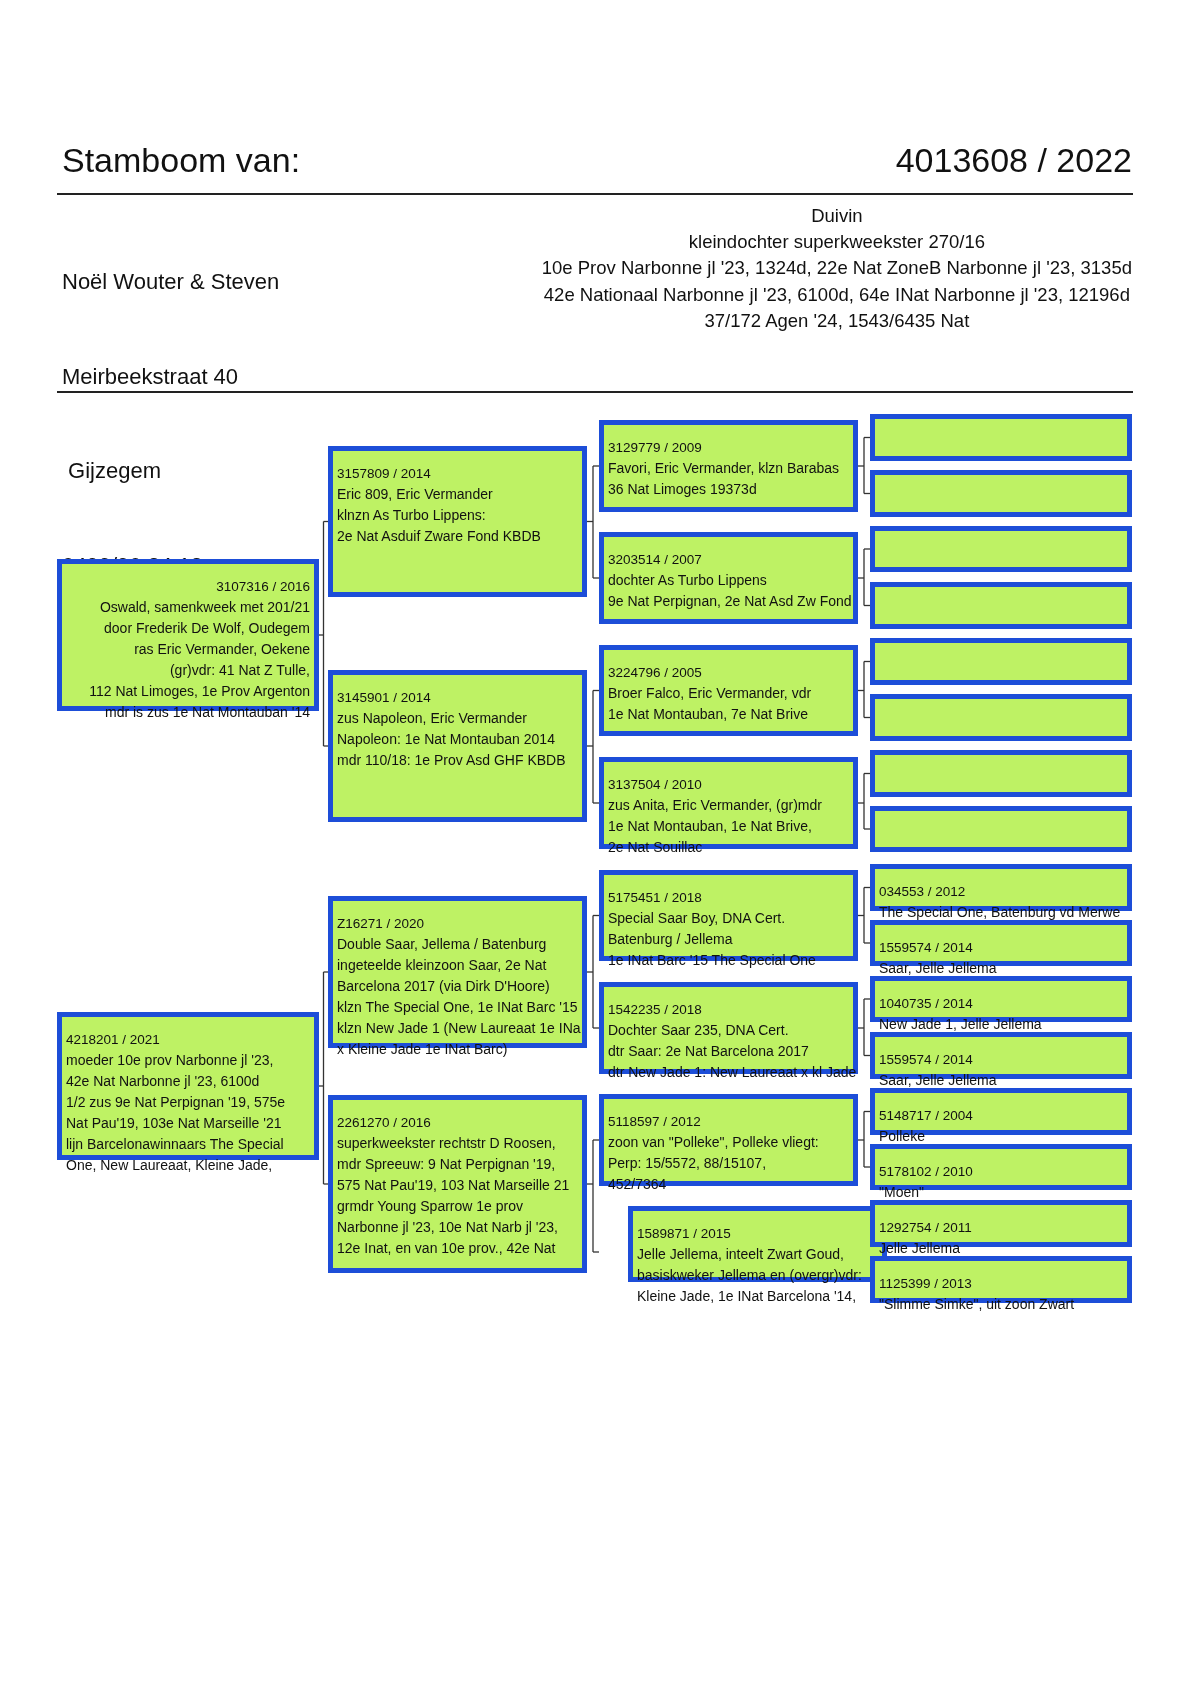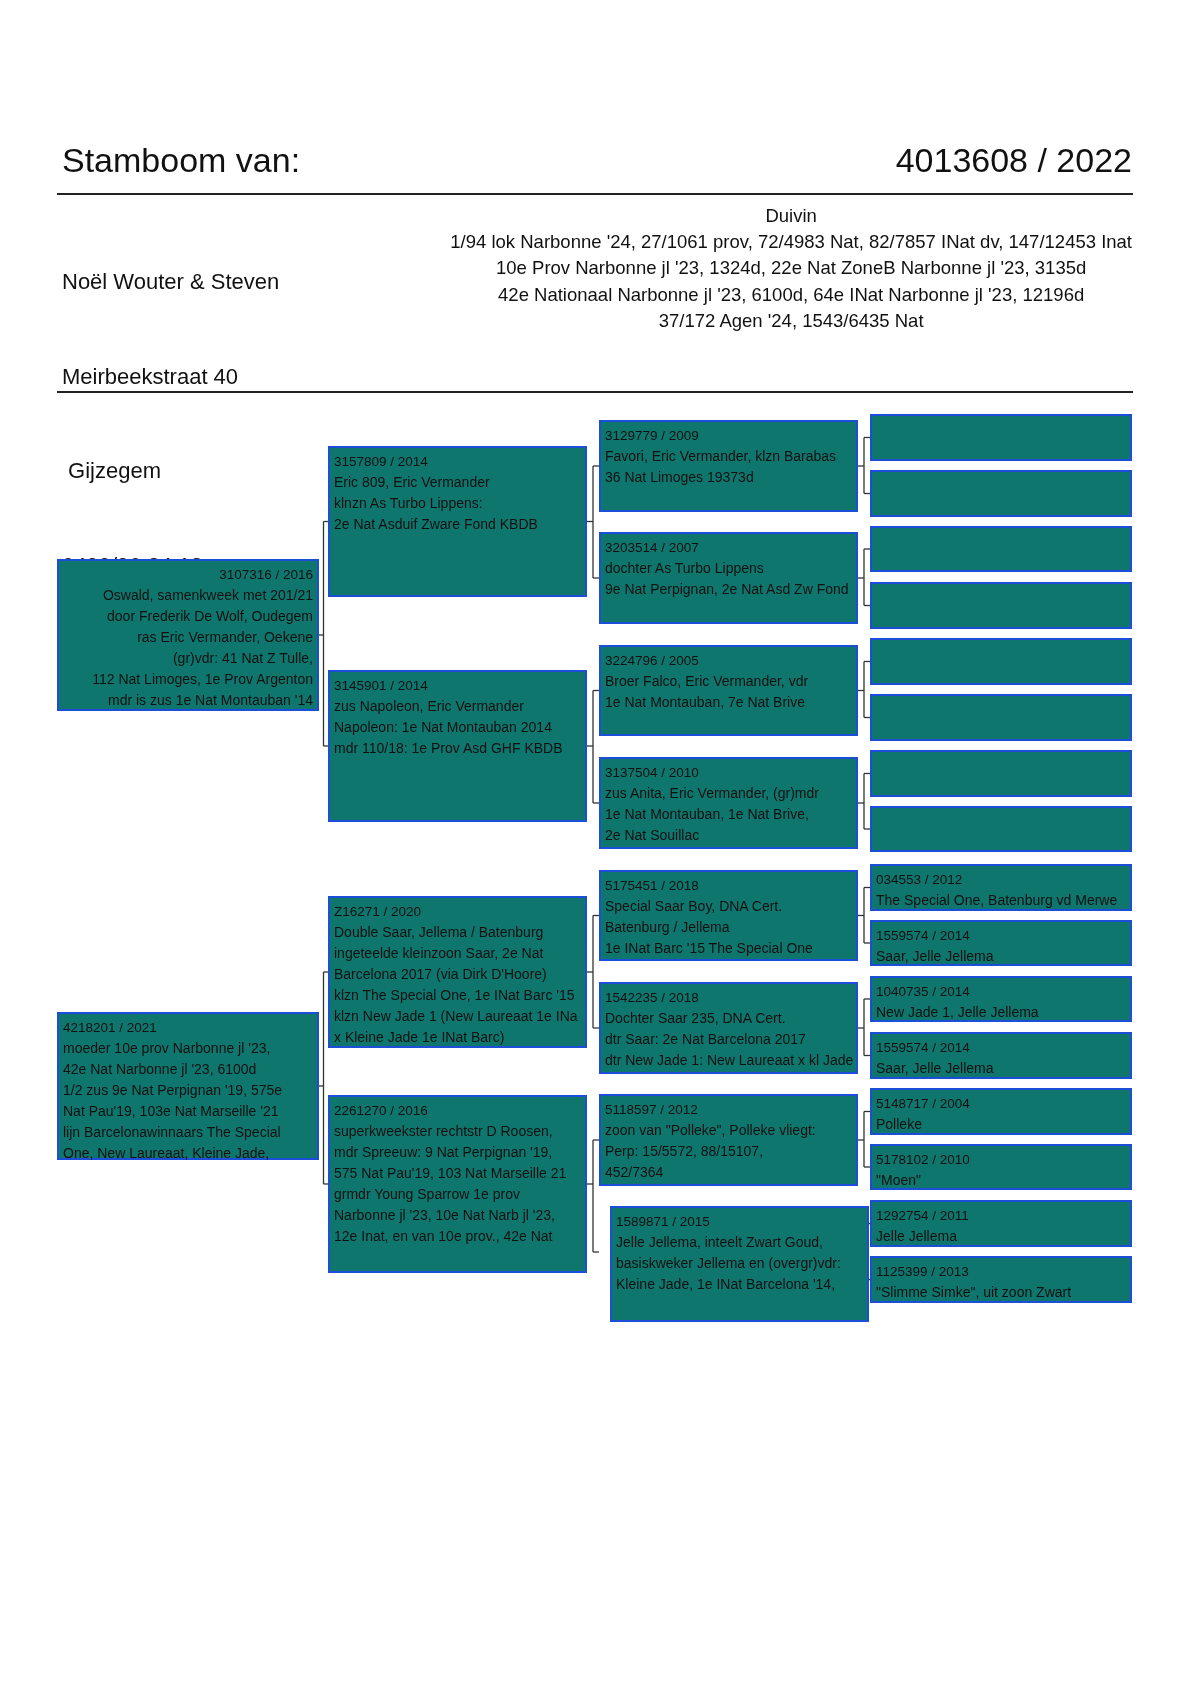--- a/index.html
+++ b/index.html
@@ -6,22 +6,22 @@
   body { width: 1190px; height: 1683px; position: relative; overflow: hidden;
          font-family: "Liberation Sans", sans-serif; color: #111; }
   .abs { position: absolute; }
   .title { left: 62px; top: 140px; font-size: 34px; line-height: 40px; white-space: nowrap; }
   .ring  { right: 58px; top: 140px; font-size: 34px; line-height: 40px; white-space: nowrap; text-align: right; }
   .rule  { left: 57px; width: 1076px; height: 0; border-top: 2px solid #222; }
   .owner { left: 62px; top: 203px; font-size: 22px; line-height: 31.5px; white-space: pre; }
   .owner div { height: 31.5px; }
   .desc  { right: 58px; top: 203px; font-size: 18.5px; line-height: 26.2px; text-align: center; white-space: nowrap; }
   .desc div { height: 26.2px; }
-  .box { position: absolute; border: 2px solid #1d4ed8; background: #0f766e; box-sizing: border-box;
-         font-size: 14px; line-height: 21px; padding: 3px 4px; white-space: nowrap; overflow: visible; }
+  .box { position: absolute; border: 5px solid #1d4ed8; background: #bef264; box-sizing: border-box;
+         font-size: 14px; line-height: 21px; padding: 12px 4px; white-space: nowrap; overflow: visible; }
   .box .ring-no { font-size: 13.5px; }
   .box .line { display: block; }
   svg.connectors { position: absolute; left: 0; top: 0; }
 </style>
 </head>
 <body>
 
 <div class="abs title">Stamboom van:</div>
 <div class="abs ring">4013608 / 2022</div>
 <div class="abs rule" style="top:193px"></div>
@@ -29,21 +29,21 @@
 <div class="abs owner">
   <div>Noël Wouter &amp; Steven</div>
   <div>Meirbeekstraat 40</div>
   <div> Gijzegem</div>
   <div>0499/90.34.13</div>
   <div>steven.noël@telenet.be</div>
 </div>
 
 <div class="abs desc">
   <div>Duivin</div>
-  <div>1/94 lok Narbonne '24, 27/1061 prov, 72/4983 Nat, 82/7857 INat dv, 147/12453 Inat</div>
+  <div>kleindochter superkweekster 270/16</div>
   <div>10e Prov Narbonne jl '23, 1324d, 22e Nat ZoneB Narbonne jl '23, 3135d</div>
   <div>42e Nationaal Narbonne jl '23, 6100d, 64e INat Narbonne jl '23, 12196d</div>
   <div>37/172 Agen '24, 1543/6435 Nat</div>
 </div>
 <div class="abs rule" style="top:391px"></div>
 
 <svg class="connectors" width="1190" height="1683">
     <line x1="319" y1="635" x2="323.5" y2="635" stroke="#333" stroke-width="1.3"></line>
     <line x1="323.5" y1="521.5" x2="323.5" y2="746" stroke="#333" stroke-width="1.3"></line>
     <line x1="323.5" y1="521.5" x2="328" y2="521.5" stroke="#333" stroke-width="1.3"></line>
@@ -182,21 +182,21 @@
       <span class="line">Dochter Saar 235, DNA Cert.</span>
       <span class="line">dtr Saar: 2e Nat Barcelona 2017</span>
       <span class="line">dtr New Jade 1: New Laureaat x kl Jade</span>
     </div>
     <div class="box" style="left: 599px; top: 1094px; width: 259px; height: 92px;">
       <span class="line ring-no">5118597 / 2012</span>
       <span class="line">zoon van "Polleke", Polleke vliegt:</span>
       <span class="line">Perp: 15/5572, 88/15107,</span>
       <span class="line">452/7364</span>
     </div>
-    <div class="box" style="left: 610px; top: 1206px; width: 259px; height: 116px;">
+    <div class="box" style="left: 628px; top: 1206px; width: 259px; height: 76px;">
       <span class="line ring-no">1589871 / 2015</span>
       <span class="line">Jelle Jellema, inteelt Zwart Goud,</span>
       <span class="line">basiskweker Jellema en (overgr)vdr:</span>
       <span class="line">Kleine Jade, 1e INat Barcelona '14,</span>
     </div>
     <div class="box" style="left: 870px; top: 414px; width: 262px; height: 47px;"></div>
     <div class="box" style="left: 870px; top: 470px; width: 262px; height: 47px;"></div>
     <div class="box" style="left: 870px; top: 526px; width: 262px; height: 46px;"></div>
     <div class="box" style="left: 870px; top: 582px; width: 262px; height: 47px;"></div>
     <div class="box" style="left: 870px; top: 638px; width: 262px; height: 47px;"></div>

